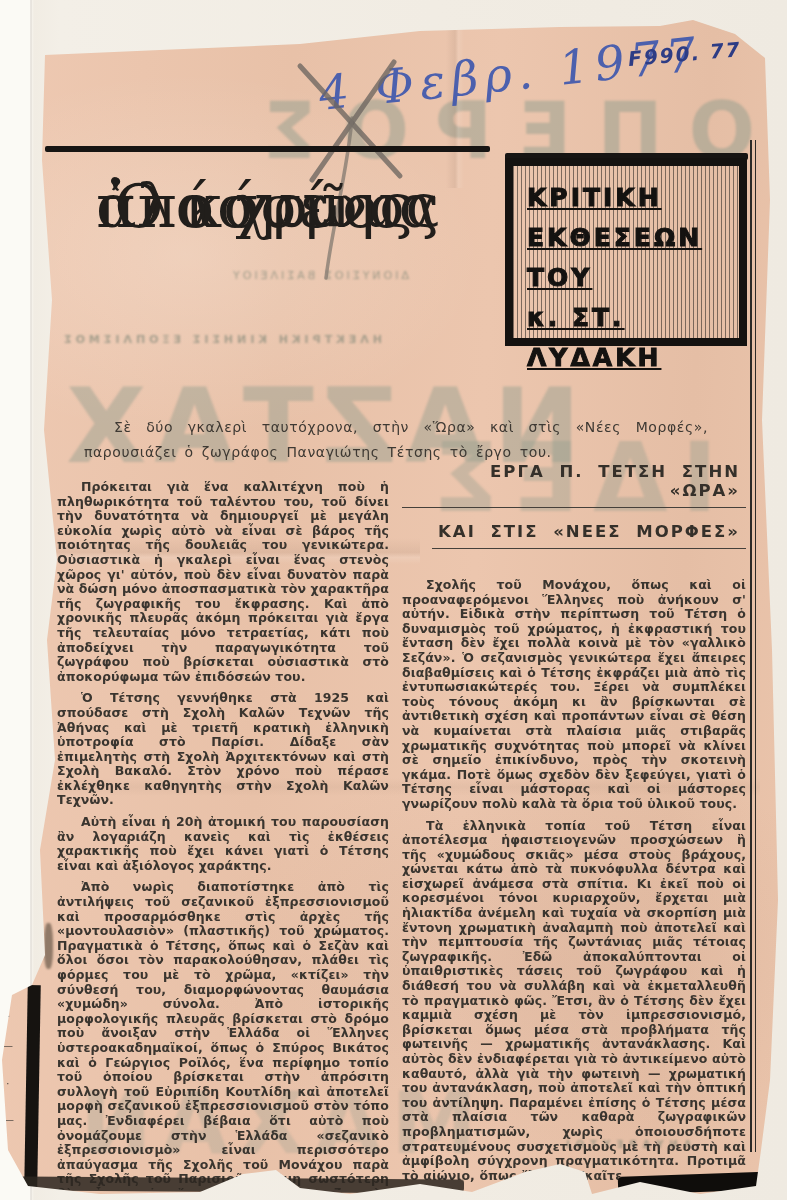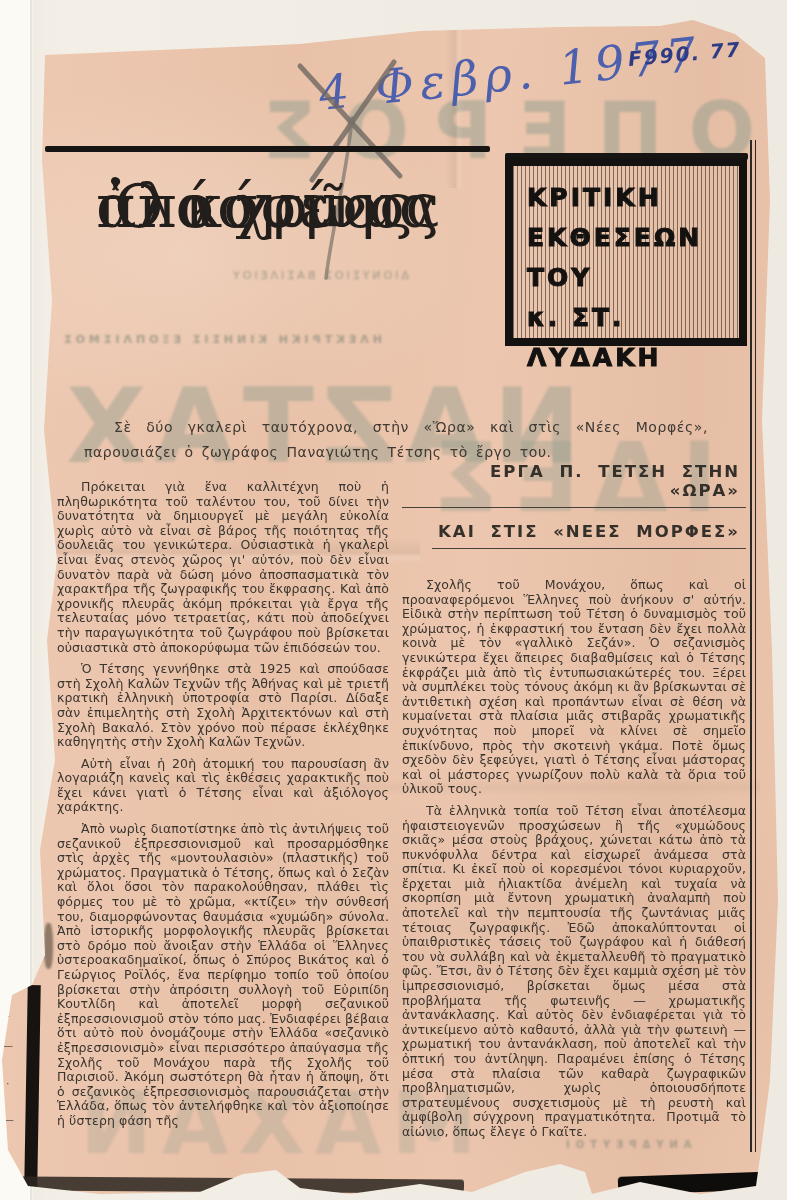--- a/index.html
+++ b/index.html
@@ -46,27 +46,27 @@
   
   .headline{left:96px;top:148px;width:420px;font-family:"DejaVu Serif",serif;
     font-size:60px;line-height:80px;color:#211e1b;letter-spacing:1px;}
   .headline div:first-child{margin-left:16px;}
   
   .kicker{left:505px;top:140px;width:242px;height:188px;box-sizing:border-box;
     border:8px solid #141210;
     background:repeating-linear-gradient(90deg,rgba(35,32,28,.55) 0 1px,rgba(35,32,28,0) 1px 4px);
     padding:12px 0 0 14px;}
   .kicker div{position:static;font-size:25px;font-weight:bold;color:#141210;letter-spacing:3px;
-    line-height:40px;-webkit-text-stroke:1px #141210;}
+    line-height:40px;text-decoration:underline;-webkit-text-stroke:1px #141210;}
   
   .lede{left:84px;top:397px;width:624px;font-size:14px;line-height:25px;color:#3e3933;
     letter-spacing:.6px;word-spacing:3px;text-indent:30px;text-align:justify;}
   
   .col{font-size:12.5px;line-height:14.6px;color:#3a352f;text-align:justify;
-    letter-spacing:.1px;overflow:hidden;}
+    letter-spacing:.1px;overflow:hidden;font-weight:bold;}
   .col p{margin:0 0 7px;text-indent:24px;position:static;}
   .leftcol{left:57px;top:462px;width:332px;height:710px;}
   .rightcol-head{left:402px;top:444px;width:344px;text-align:center;}
   .rightcol-head .rh{position:static;display:block;margin-bottom:14px;text-align:right;}
   .rightcol-head .rh span{position:static;display:inline-block;font-size:16.5px;font-weight:bold;
     color:#35302a;letter-spacing:2px;word-spacing:7px;padding:0 6px 7px;border-bottom:1.5px solid #45403a;}
   .rightcol{left:402px;top:560px;width:344px;height:604px;}
   
   .vrule{left:750px;top:122px;width:6px;height:1012px;
     border-left:2px solid #2c2a27;border-right:1px solid #2c2a27;box-sizing:border-box;}

